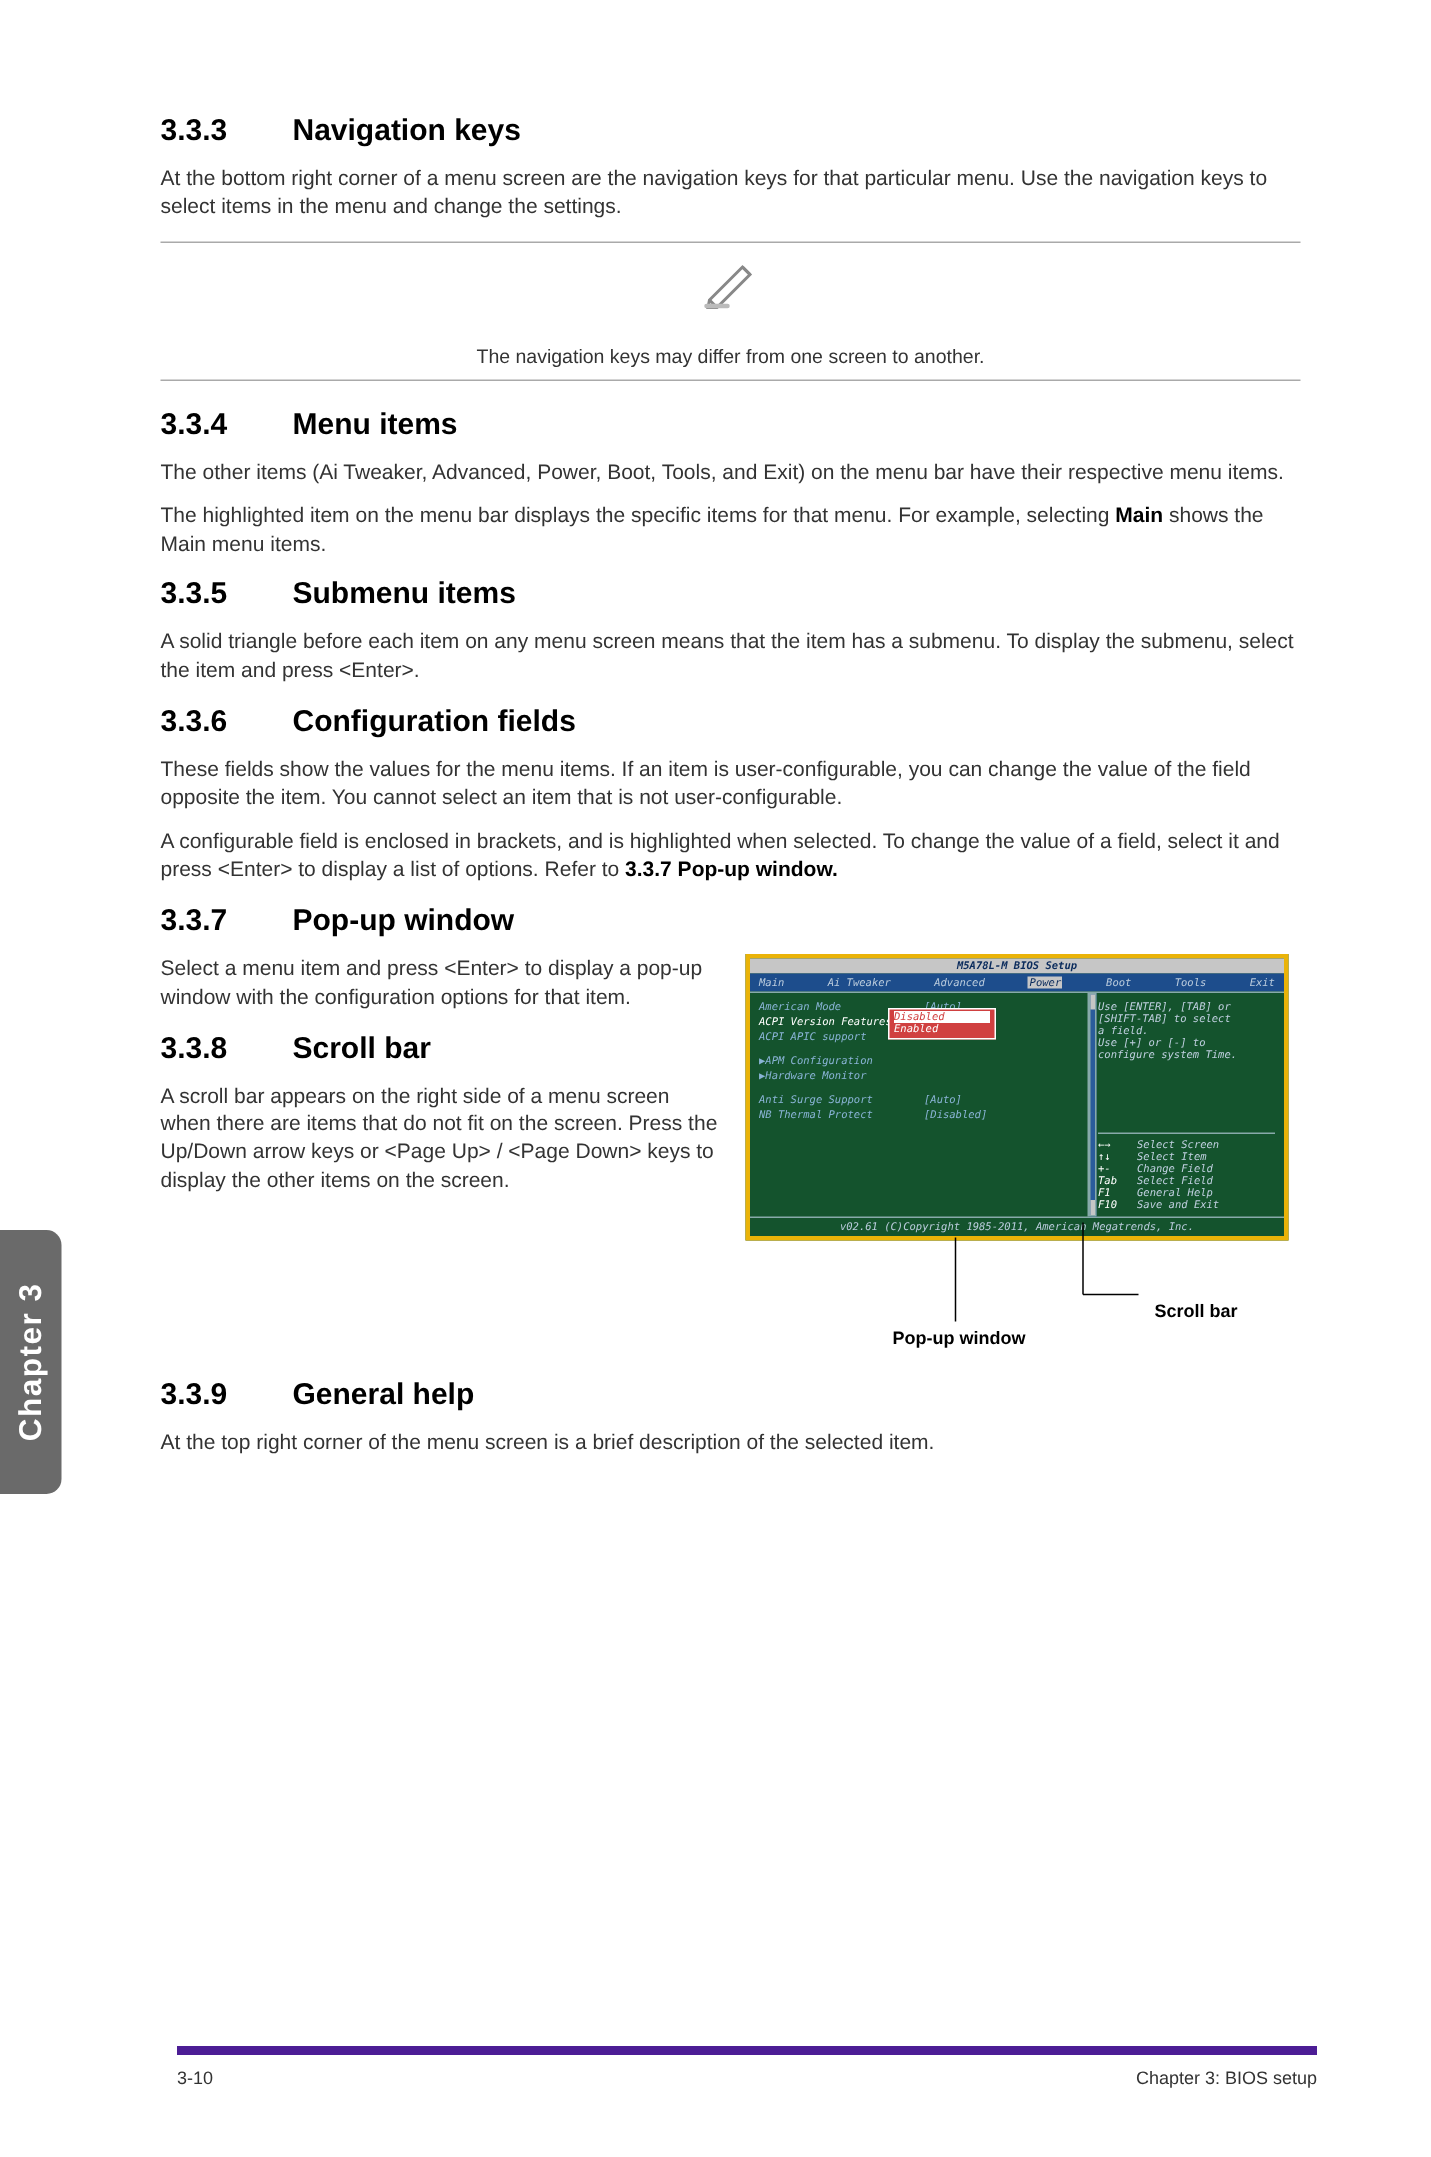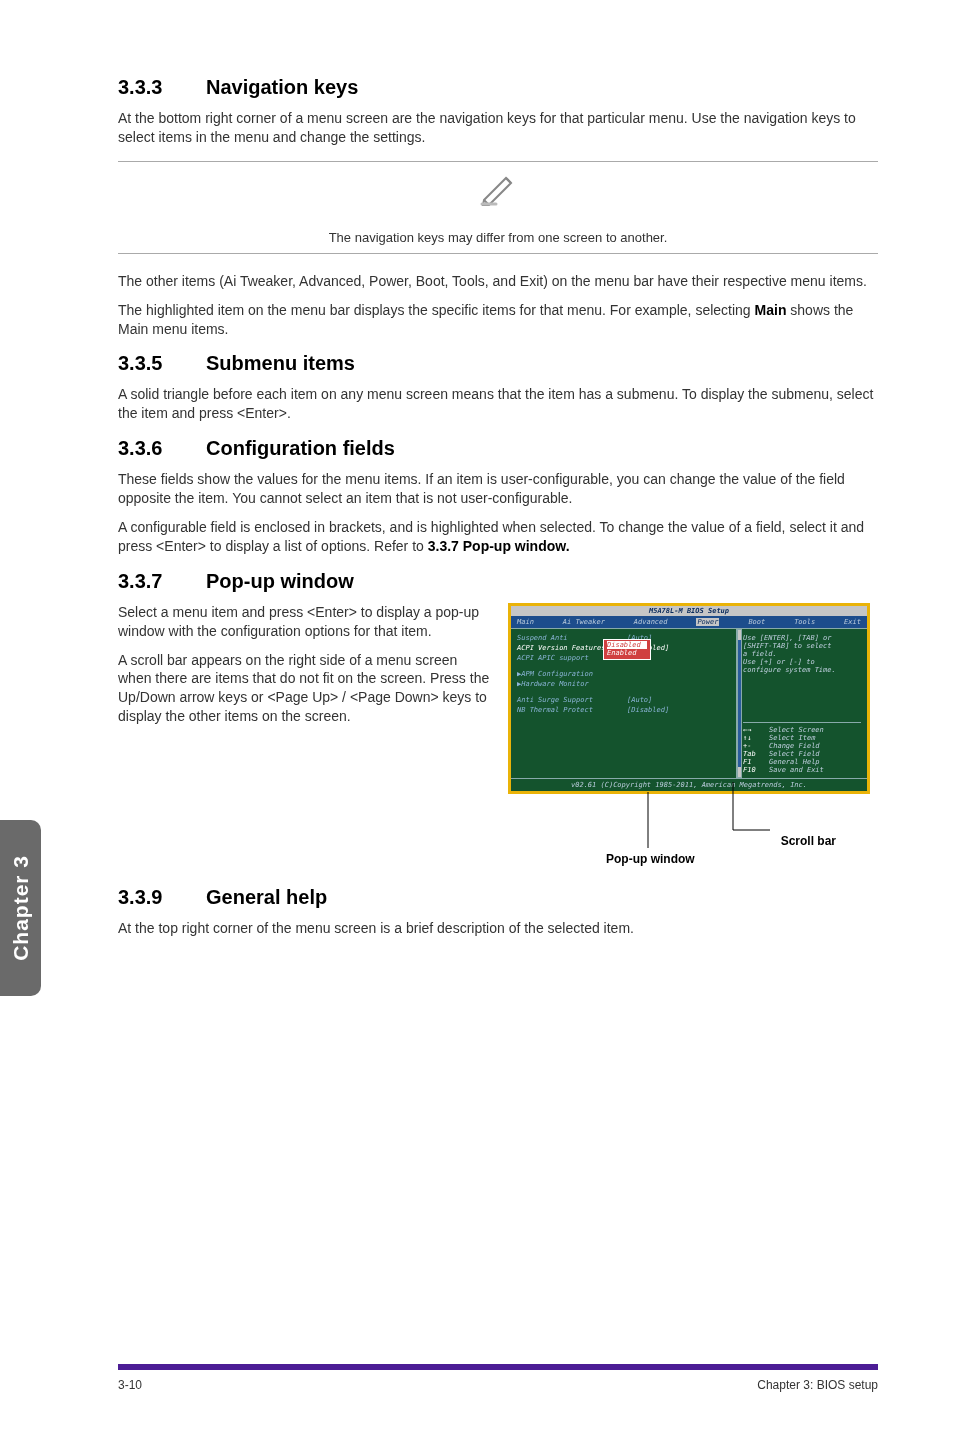--- a/index.html
+++ b/index.html
@@ -5,21 +5,21 @@
   * { margin: 0; padding: 0; box-sizing: border-box; }
   html, body { width: 954px; height: 1438px; }
   body {
     background: #fff;
     font-family: Arial, Helvetica, sans-serif;
     color: #222;
     position: relative;
   }
   .page {
     position: absolute;
-    left: 118px;
+    left: 107px;
     top: 76px;
     width: 760px;
   }
   h2.sec {
     font-size: 20px;
     font-weight: bold;
     margin-bottom: 10px;
     color: #000;
   }
   .secnum { display: inline-block; width: 88px; }
@@ -114,21 +114,21 @@
   .bios .row .val.dim { color: #5a7a95; }
   .bios .statusbar {
     text-align: center;
     padding: 2px 0;
     color: #bcd;
     border-top: 1px solid #8aa;
   }
   .bios .popup {
     position: absolute;
     left: 92px; top: 10px;
-    width: 48px;
+    width: 72px;
     background: #d04040;
     color: #fff;
     border: 1px solid #fff;
     font-size: 7px;
     padding: 1px 3px;
     line-height: 1.2;
   }
   .bios .popup .opt.sel { background: #fff; color: #d04040; }
   .bios .scrollbar-track {
     position: absolute;
@@ -223,20 +223,23 @@
           <path d="M6 30 L11 35" stroke="#888" stroke-width="2"></path>
           <path d="M4 34 L18 34" stroke="#bbb" stroke-width="3" stroke-linecap="round"></path>
         </svg>
       </div>
       <div class="note-text">The navigation keys may differ from one screen to another.</div>
     </div>
     <div class="hr"></div>
   </div>
 
   <div class="block">
+    <h2 class="sec">
+      <span class="secnum">3.3.4</span><span>Menu items</span>
+    </h2>
     <p class="body">The other items (Ai Tweaker, Advanced, Power, Boot, Tools, and Exit) on the menu bar have their respective menu items.</p>
     <p class="body"><span>The highlighted item on the menu bar displays the specific items for that menu. For example, selecting </span><b>Main</b><span> shows the Main menu items.</span></p>
   </div>
 
   <div class="block">
     <h2 class="sec">
       <span class="secnum">3.3.5</span><span>Submenu items</span>
     </h2>
     <p class="body">A solid triangle before each item on any menu screen means that the item has a submenu. To display the submenu, select the item and press &lt;Enter&gt;.</p>
   </div>
@@ -250,40 +253,43 @@
   </div>
 
   <div class="block">
     <h2 class="sec">
       <span class="secnum">3.3.7</span><span>Pop-up window</span>
     </h2>
     <div class="two-col">
       <div class="left-col">
         <p class="body">Select a menu item and press &lt;Enter&gt; to display a pop-up window with the configuration options for that item.</p>
 
+        <h2 class="sec" style="margin-top:14px">
+          <span class="secnum">3.3.8</span><span>Scroll bar</span>
+        </h2>
         <p class="body">A scroll bar appears on the right side of a menu screen when there are items that do not fit on the screen. Press the Up/Down arrow keys or &lt;Page Up&gt; / &lt;Page Down&gt; keys to display the other items on the screen.</p>
       </div>
 
       <div class="right-col">
         <div class="bios-wrap">
           <div class="bios">
             <div class="titlebar">M5A78L-M BIOS Setup</div>
             <div class="menubar">
               <span>Main</span>
               <span>Ai Tweaker</span>
               <span>Advanced</span>
               <span class="active">Power</span>
               <span>Boot</span>
               <span>Tools</span>
               <span>Exit</span>
             </div>
             <div class="main-area">
               <div class="panel-left">
                 <div class="row">
-                    <span class="label">Suspend Anti</span>
+                    <span class="label">American Mode</span>
                     <span class="val">[Auto]</span>
                   </div>
                 <div class="row sel">
                     <span class="label">ACPI Version Features</span>
                     <span class="val">[Disabled]</span>
                   </div>
                 <div class="row">
                     <span class="label">ACPI APIC support</span>
                     <span class="val dim"></span>
                   </div>

